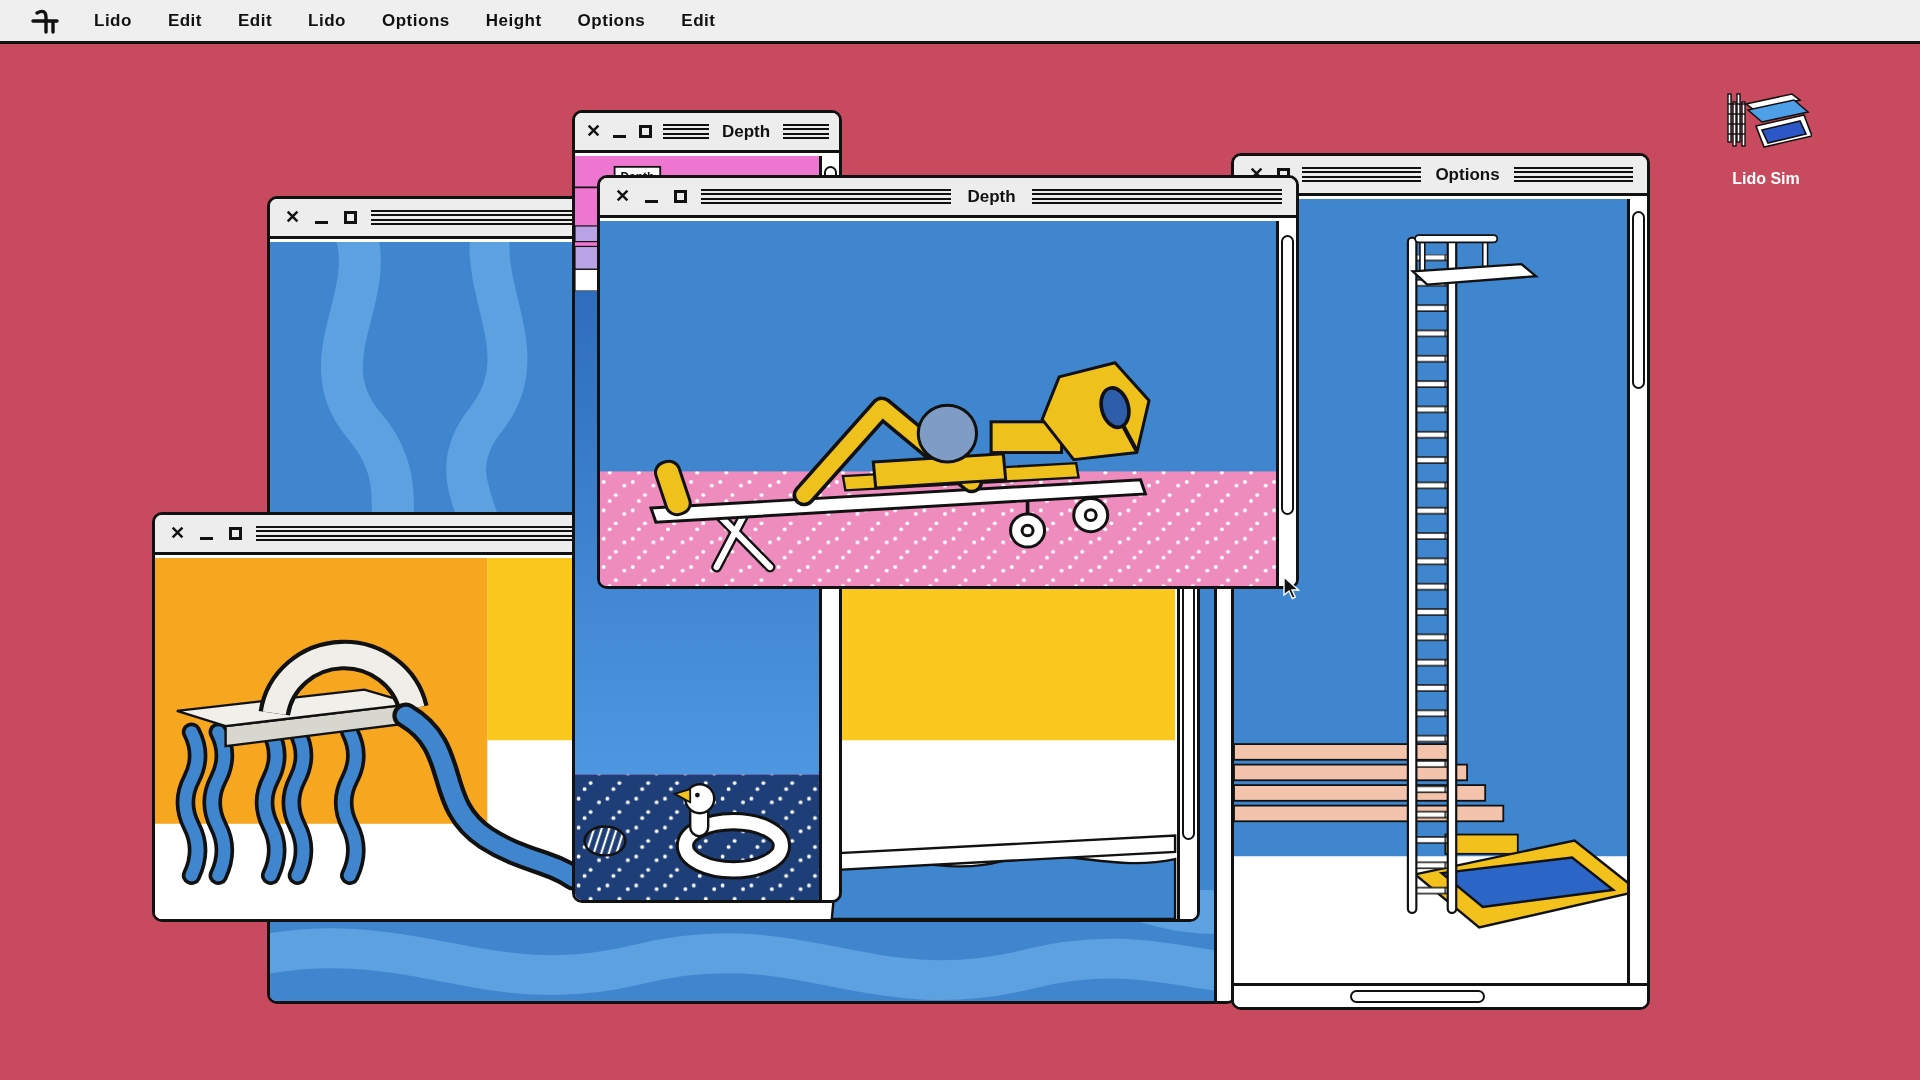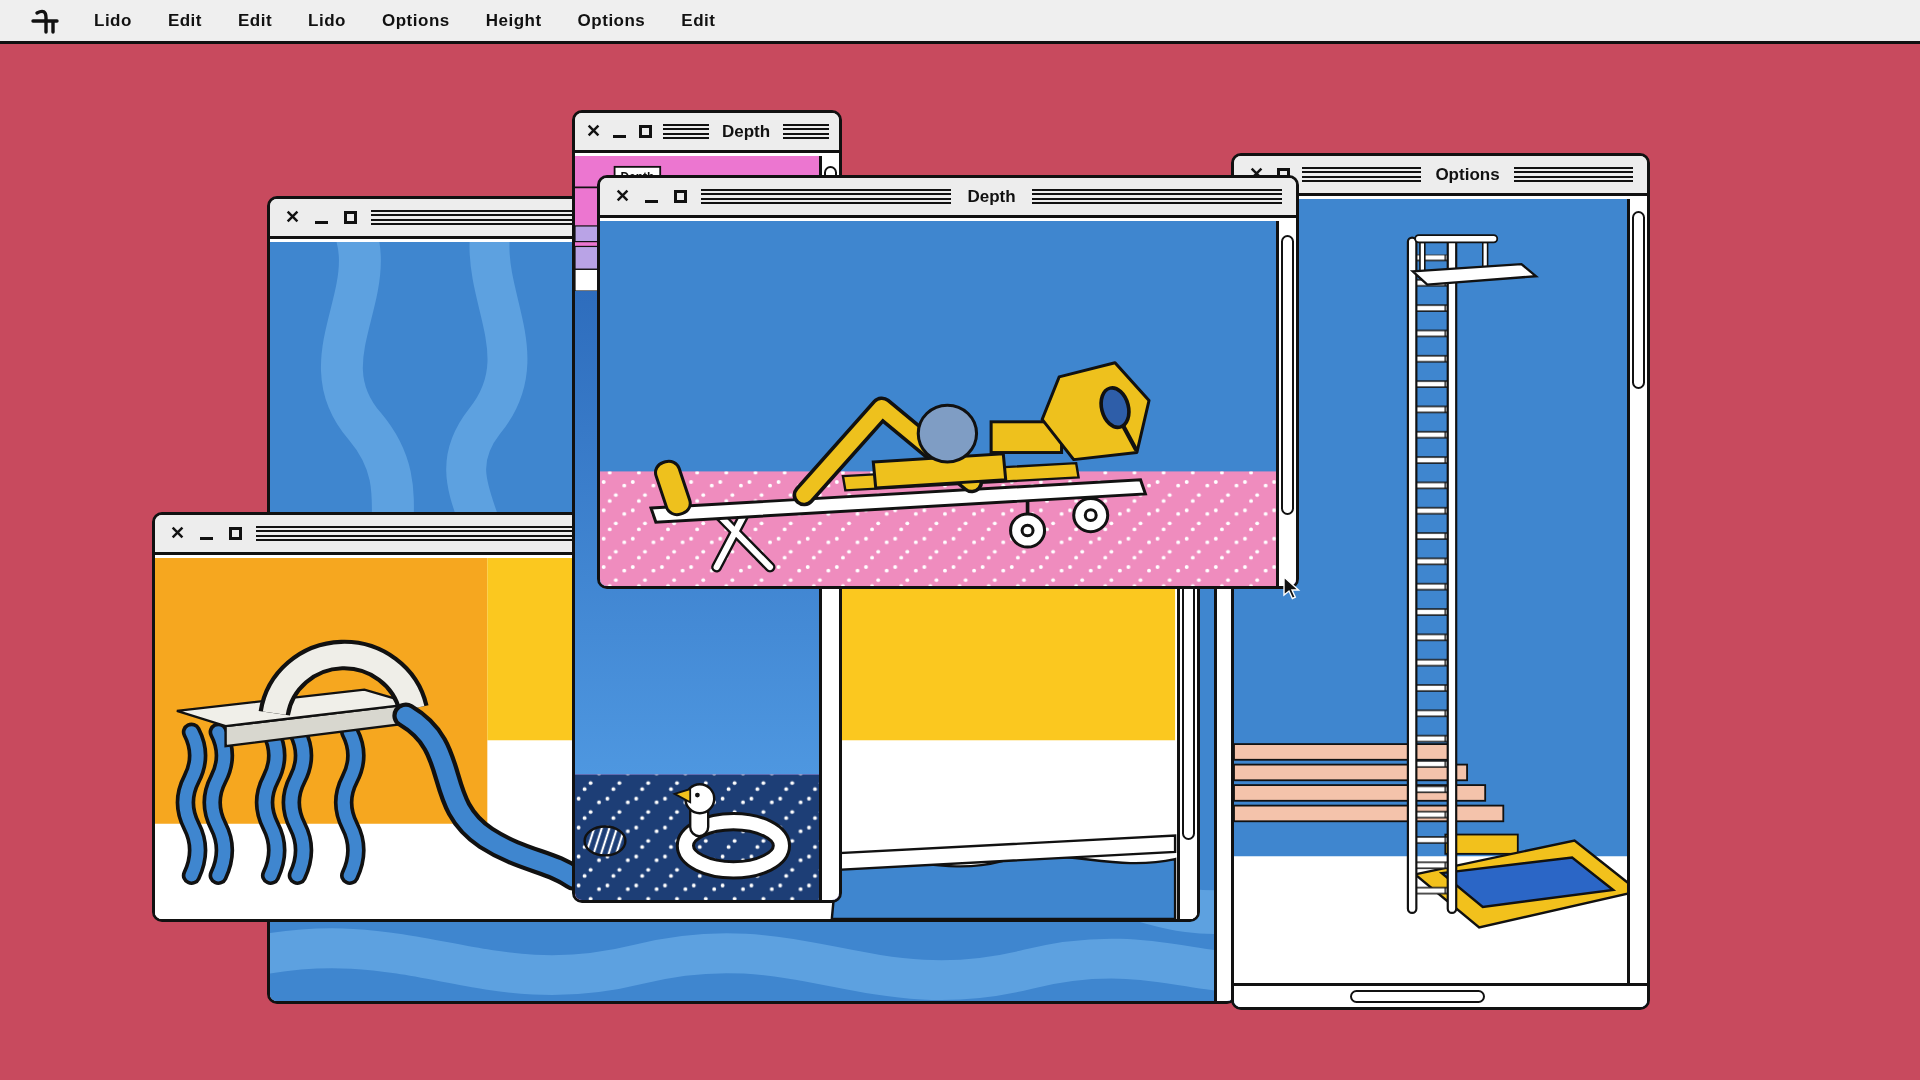--- a/index.html
+++ b/index.html
@@ -342,18 +342,39 @@
             <line x1="431" y1="174" x2="441" y2="193" stroke="#111" stroke-width="3.5" stroke-linecap="round"></line>
           </g>
         </g>
       </svg>
       <div class="vscroll">
         <div class="vthumb" style="top:14px; height:280px;"></div>
       </div>
     </div>
   </div>
 
+  <div class="dicon">
+    <svg width="92" height="72" viewBox="0 0 92 72">
+      <g stroke="#111" stroke-width="1.4" fill="#fff">
+        <rect x="8" y="4" width="3" height="48"></rect>
+          <rect x="17" y="4" width="3" height="48"></rect>
+        <rect x="13" y="12" width="3" height="44"></rect>
+          <rect x="22" y="12" width="3" height="44"></rect>
+      </g>
+      <g stroke="#111" stroke-width="1.4">
+        <line x1="8" y1="14" x2="25" y2="14"></line>
+          <line x1="8" y1="24" x2="25" y2="24"></line>
+        <line x1="8" y1="34" x2="25" y2="34"></line>
+          <line x1="8" y1="44" x2="25" y2="44"></line>
+      </g>
+      <polygon points="26,14 72,4 80,10 34,20" fill="#fff" stroke="#111" stroke-width="1.6"></polygon>
+      <polygon points="28,20 74,10 88,22 42,32" fill="#4da0e8" stroke="#111" stroke-width="1.6"></polygon>
+      <polygon points="36,36 84,25 92,46 44,57" fill="#fff" stroke="#111" stroke-width="1.6"></polygon>
+      <polygon points="42,40 80,31 86,44 48,53" fill="#2b57c8" stroke="#111" stroke-width="1.6"></polygon>
+    </svg>
+    <div class="dicon-label">Lido Sim</div>
+  </div>
 
   <svg class="cursor" style="left:1281px; top:576px;" width="24" height="24" viewBox="0 0 24 24">
     <polygon points="3,1 3,19 8,15 11.4,22.5 14.3,21.2 11,14 17.5,14" fill="#111" stroke="#fff" stroke-width="1.4"></polygon>
   </svg>
 
 </div>
 
 </body></html>

